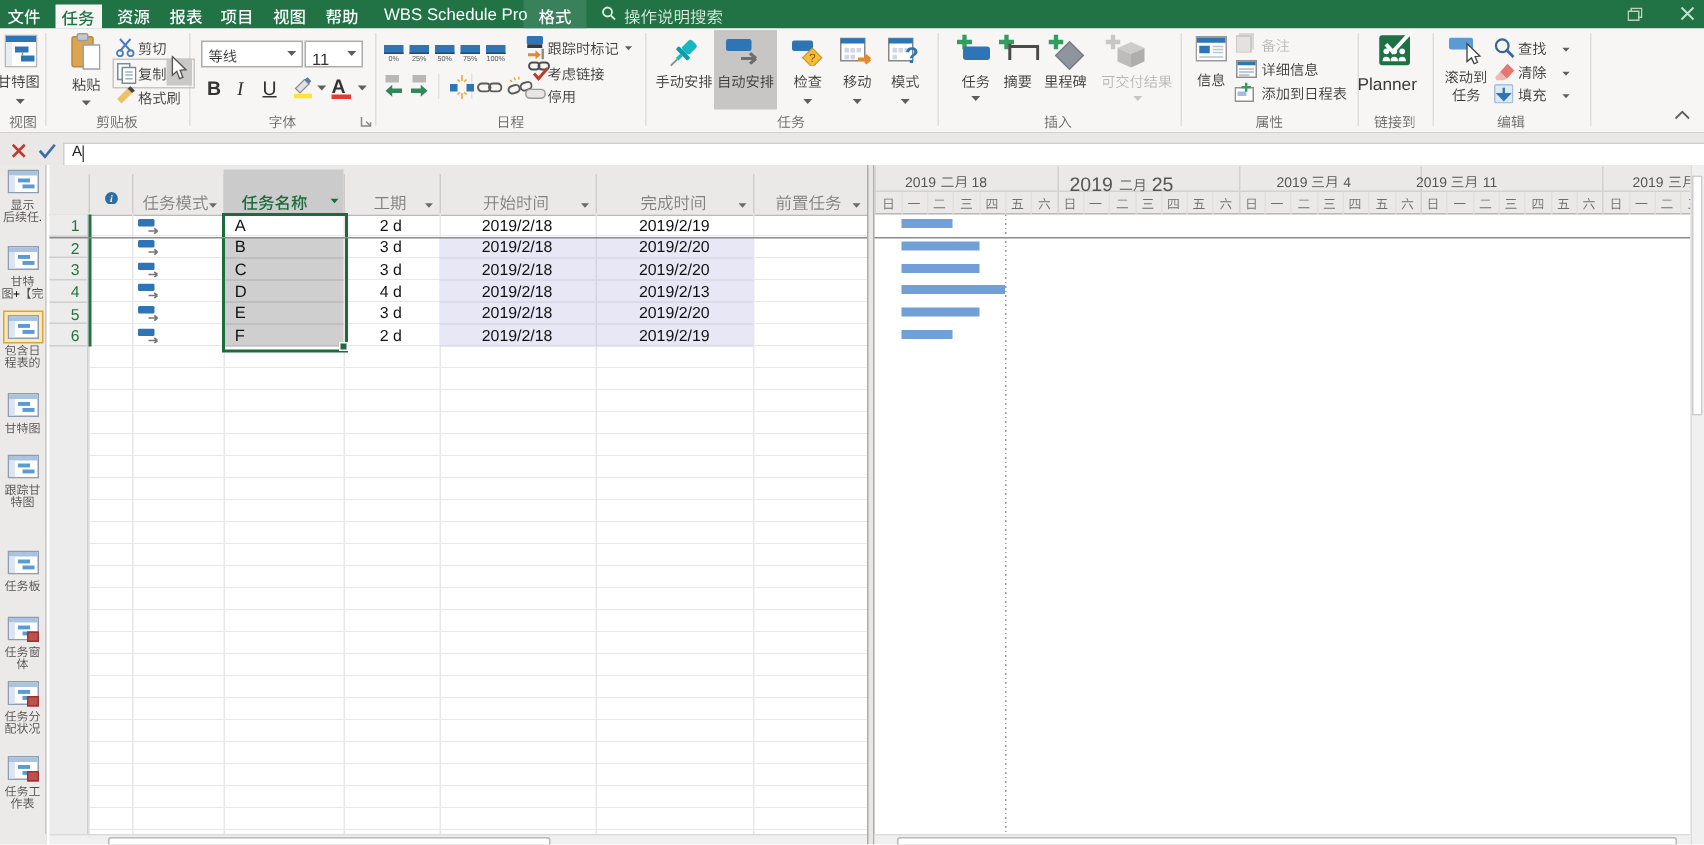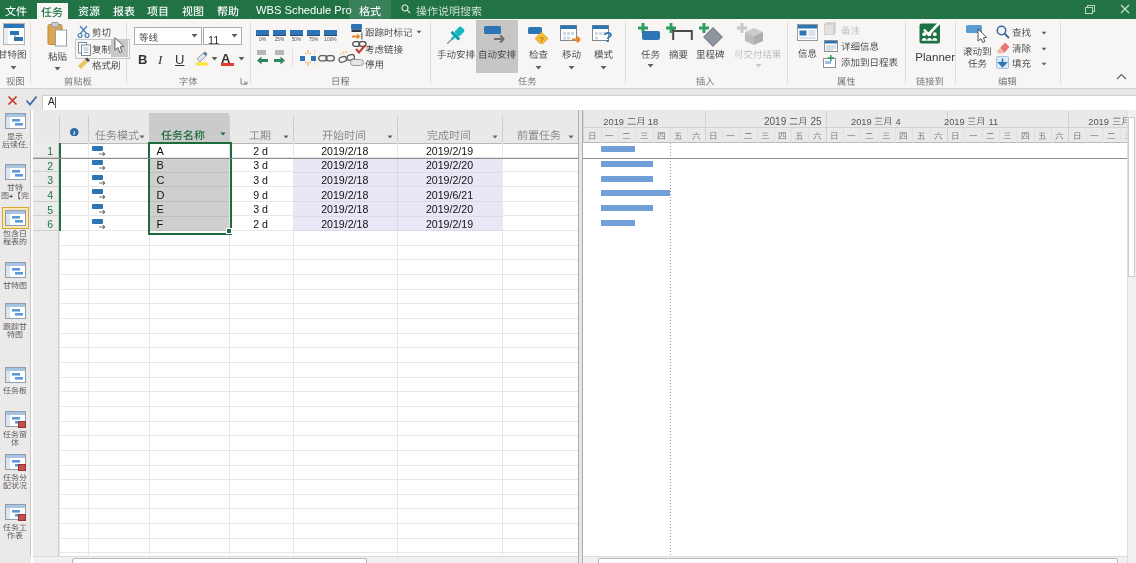--- a/index.html
+++ b/index.html
@@ -556,21 +556,21 @@
       <use href="#g8868" x="5000"></use>
     </svg></div>
 <svg style="position:absolute;left:919px;top:21px" width="24" height="23" viewBox="0 0 24 23">
 <rect x="0.5" y="2.5" width="20.5" height="20" rx="2" fill="#1e7145"></rect>
 <path d="M5 8.5 L9.5 13.5 L21.5 0.5" stroke="#fff" stroke-width="2.6" fill="none"></path>
 <circle cx="5.2" cy="13.2" r="1.9" fill="#fff"></circle>
     <circle cx="10.5" cy="13.2" r="1.9" fill="#fff"></circle>
     <circle cx="15.8" cy="13.2" r="1.9" fill="#fff"></circle>
 <path d="M2.7 19.8 a2.5 2.9 0 0 1 5 0zM8 19.8 a2.5 2.9 0 0 1 5 0zM13.3 19.8 a2.5 2.9 0 0 1 5 0z" fill="#fff"></path>
 </svg>
-<div style="position:absolute;left:905px;top:50.5px;width:50px;text-align:right;font-size:11.5px;line-height:1.1"><span style="font-size:11.5px;color:#3b3a39">Planner</span></div>
+<div style="position:absolute;left:905px;top:50.5px;width:50px;text-align:left;font-size:11.5px;line-height:1.1"><span style="font-size:11.5px;color:#3b3a39">Planner</span></div>
 <svg style="position:absolute;left:966px;top:25px" width="24" height="18" viewBox="0 0 24 18">
 <rect x="0" y="0" width="16" height="8" rx="1.5" fill="#5b9bd5"></rect>
 <path d="M12 4 L12 16 L15 13.6 L16.8 17.5 L19 16.5 L17.4 12.8 L20.6 12.4 Z" fill="#fff" stroke="#444" stroke-width="0.9"></path>
 </svg>
 <div style="position:absolute;left:961px;top:46px;width:32px;text-align:center;line-height:1;font-size:9.5px;white-space:nowrap"><svg style="vertical-align:-0.12em;" width="28.50" height="10.07" viewBox="0 -60 3000 1060" fill="#3b3a39">
       <use href="#g6eda" x="0"></use>
       <use href="#g52a8" x="1000"></use>
       <use href="#g5230" x="2000"></use>
     </svg></div>
 <div style="position:absolute;left:961px;top:58px;width:32px;text-align:center;line-height:1;font-size:9.5px;white-space:nowrap"><svg style="vertical-align:-0.12em;" width="19.00" height="10.07" viewBox="0 -60 2000 1060" fill="#3b3a39">
@@ -887,23 +887,23 @@
   </svg>
 <div style="position:absolute;left:156.5px;top:175.02px;font-size:11px;line-height:1"><span style="font-size:11px;color:#111">C</span></div>
 <div style="position:absolute;left:228.5px;top:175.02px;width:64px;text-align:center;font-size:10.6px;color:#111;line-height:1;white-space:nowrap;">3 d</div>
 <div style="position:absolute;left:292.5px;top:175.02px;width:104.5px;text-align:center;font-size:10.6px;color:#111;line-height:1;white-space:nowrap;">2019/2/18</div>
 <div style="position:absolute;left:397px;top:175.02px;width:105px;text-align:center;font-size:10.6px;color:#111;line-height:1;white-space:nowrap;">2019/2/20</div>
 <svg style="position:absolute;left:92px;top:189.48px" width="15" height="10" viewBox="0 0 15 10">
     <rect x="0" y="0" width="11" height="5" rx="1" fill="#2e75b6"></rect>
     <path d="M7 8 L13 8 M13 8 L10.8 6.2 M13 8 L10.8 9.8" stroke="#777" stroke-width="1.1" fill="none"></path>
   </svg>
 <div style="position:absolute;left:156.5px;top:189.68px;font-size:11px;line-height:1"><span style="font-size:11px;color:#111">D</span></div>
-<div style="position:absolute;left:228.5px;top:189.68px;width:64px;text-align:center;font-size:10.6px;color:#111;line-height:1;white-space:nowrap;">9 d</div>
+<div style="position:absolute;left:228.5px;top:189.68px;width:64px;text-align:center;font-size:10.6px;color:#111;line-height:1;white-space:nowrap;">4 d</div>
 <div style="position:absolute;left:292.5px;top:189.68px;width:104.5px;text-align:center;font-size:10.6px;color:#111;line-height:1;white-space:nowrap;">2019/2/18</div>
-<div style="position:absolute;left:397px;top:189.68px;width:105px;text-align:center;font-size:10.6px;color:#111;line-height:1;white-space:nowrap;">2019/6/21</div>
+<div style="position:absolute;left:397px;top:189.68px;width:105px;text-align:center;font-size:10.6px;color:#111;line-height:1;white-space:nowrap;">2019/2/13</div>
 <svg style="position:absolute;left:92px;top:204.14px" width="15" height="10" viewBox="0 0 15 10">
     <rect x="0" y="0" width="11" height="5" rx="1" fill="#2e75b6"></rect>
     <path d="M7 8 L13 8 M13 8 L10.8 6.2 M13 8 L10.8 9.8" stroke="#777" stroke-width="1.1" fill="none"></path>
   </svg>
 <div style="position:absolute;left:156.5px;top:204.34px;font-size:11px;line-height:1"><span style="font-size:11px;color:#111">E</span></div>
 <div style="position:absolute;left:228.5px;top:204.34px;width:64px;text-align:center;font-size:10.6px;color:#111;line-height:1;white-space:nowrap;">3 d</div>
 <div style="position:absolute;left:292.5px;top:204.34px;width:104.5px;text-align:center;font-size:10.6px;color:#111;line-height:1;white-space:nowrap;">2019/2/18</div>
 <div style="position:absolute;left:397px;top:204.34px;width:105px;text-align:center;font-size:10.6px;color:#111;line-height:1;white-space:nowrap;">2019/2/20</div>
 <svg style="position:absolute;left:92px;top:218.8px" width="15" height="10" viewBox="0 0 15 10">
     <rect x="0" y="0" width="11" height="5" rx="1" fill="#2e75b6"></rect>
@@ -916,21 +916,21 @@
 <div style="position:absolute;left:33px;top:157.66px;width:545px;height:1px;background:#8c8c8c"></div>
 <div style="position:absolute;left:578px;top:110px;width:5px;height:453px;background:#e9e7e6;border-left:1px solid #aeacaa;border-right:1px solid #aeacaa;box-sizing:border-box"></div>
 <div style="position:absolute;left:583px;top:110px;width:544px;height:33px;background:#eae9e8;border-bottom:1px solid #bbb9b7;box-sizing:border-box"></div>
 <div style="position:absolute;left:583px;top:126.5px;width:544px;height:1px;background:#d4d2d0"></div>
 <div style="position:absolute;left:583.3px;top:111px;width:1px;height:32px;background:#d4d2d0"></div>
 <div style="position:absolute;left:603.3px;top:115.5px;font-size:9.3px;line-height:1;color:#555;white-space:nowrap"><span>2019&nbsp;</span><svg style="vertical-align:-0.12em;" width="18.60" height="9.86" viewBox="0 -60 2000 1060" fill="#555">
       <use href="#g4e8c" x="0"></use>
       <use href="#g6708" x="1000"></use>
     </svg><span>&nbsp;18</span></div>
 <div style="position:absolute;left:704.54px;top:111px;width:1px;height:32px;background:#d4d2d0"></div>
-<div style="position:absolute;left:764px;top:115.5px;font-size:10px;line-height:1;color:#555;white-space:nowrap"><span>2019&nbsp;</span><svg style="vertical-align:-0.12em;" width="18.60" height="9.86" viewBox="0 -60 2000 1060" fill="#555">
+<div style="position:absolute;left:713px;top:115.5px;font-size:13px;line-height:1;color:#555;white-space:nowrap"><span>2019&nbsp;</span><svg style="vertical-align:-0.12em;" width="18.60" height="9.86" viewBox="0 -60 2000 1060" fill="#555">
       <use href="#g4e8c" x="0"></use>
       <use href="#g6708" x="1000"></use>
     </svg><span>&nbsp;25</span></div>
 <div style="position:absolute;left:825.78px;top:111px;width:1px;height:32px;background:#d4d2d0"></div>
 <div style="position:absolute;left:851px;top:115.5px;font-size:9.3px;line-height:1;color:#555;white-space:nowrap"><span>2019&nbsp;</span><svg style="vertical-align:-0.12em;" width="18.60" height="9.86" viewBox="0 -60 2000 1060" fill="#555">
       <use href="#g4e09" x="0"></use>
       <use href="#g6708" x="1000"></use>
     </svg><span>&nbsp;4</span></div>
 <div style="position:absolute;left:947.02px;top:111px;width:1px;height:32px;background:#d4d2d0"></div>
 <div style="position:absolute;left:944px;top:115.5px;font-size:9.3px;line-height:1;color:#555;white-space:nowrap"><span>2019&nbsp;</span><svg style="vertical-align:-0.12em;" width="18.60" height="9.86" viewBox="0 -60 2000 1060" fill="#555">

